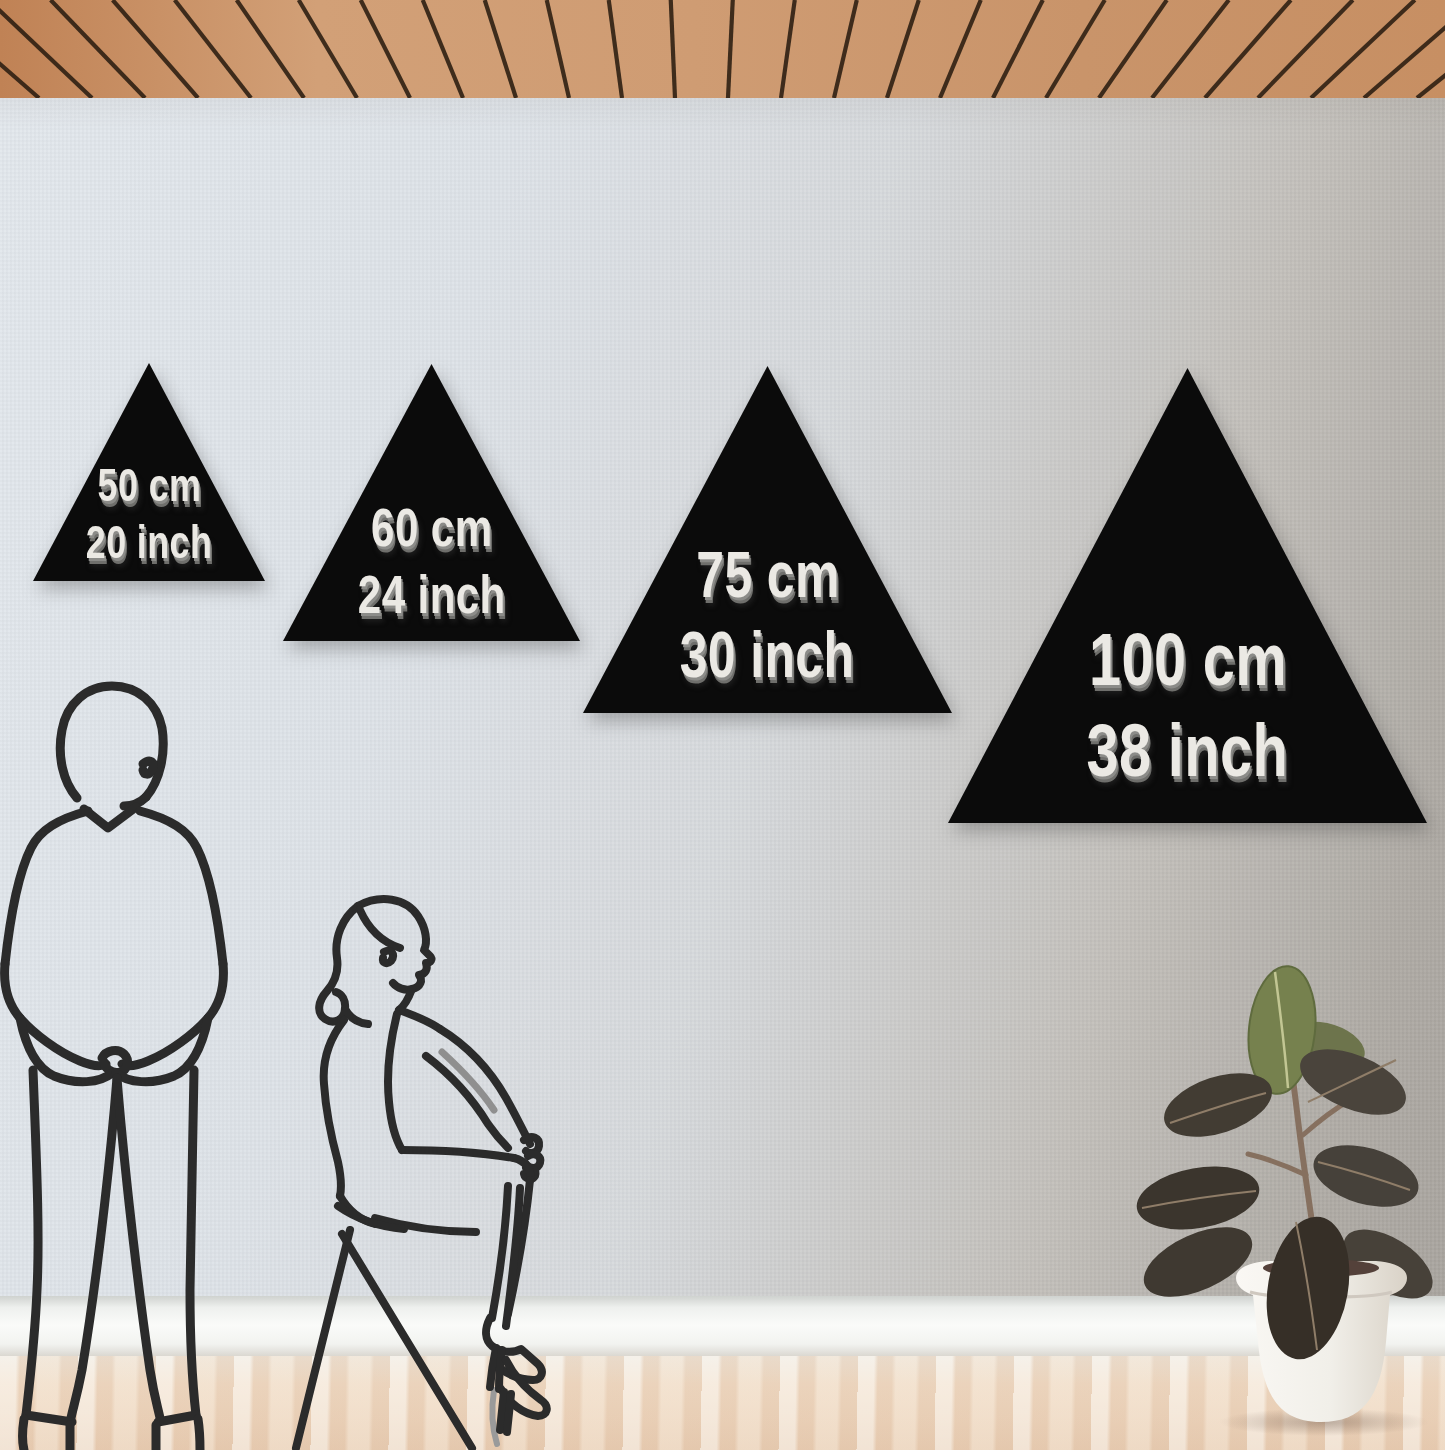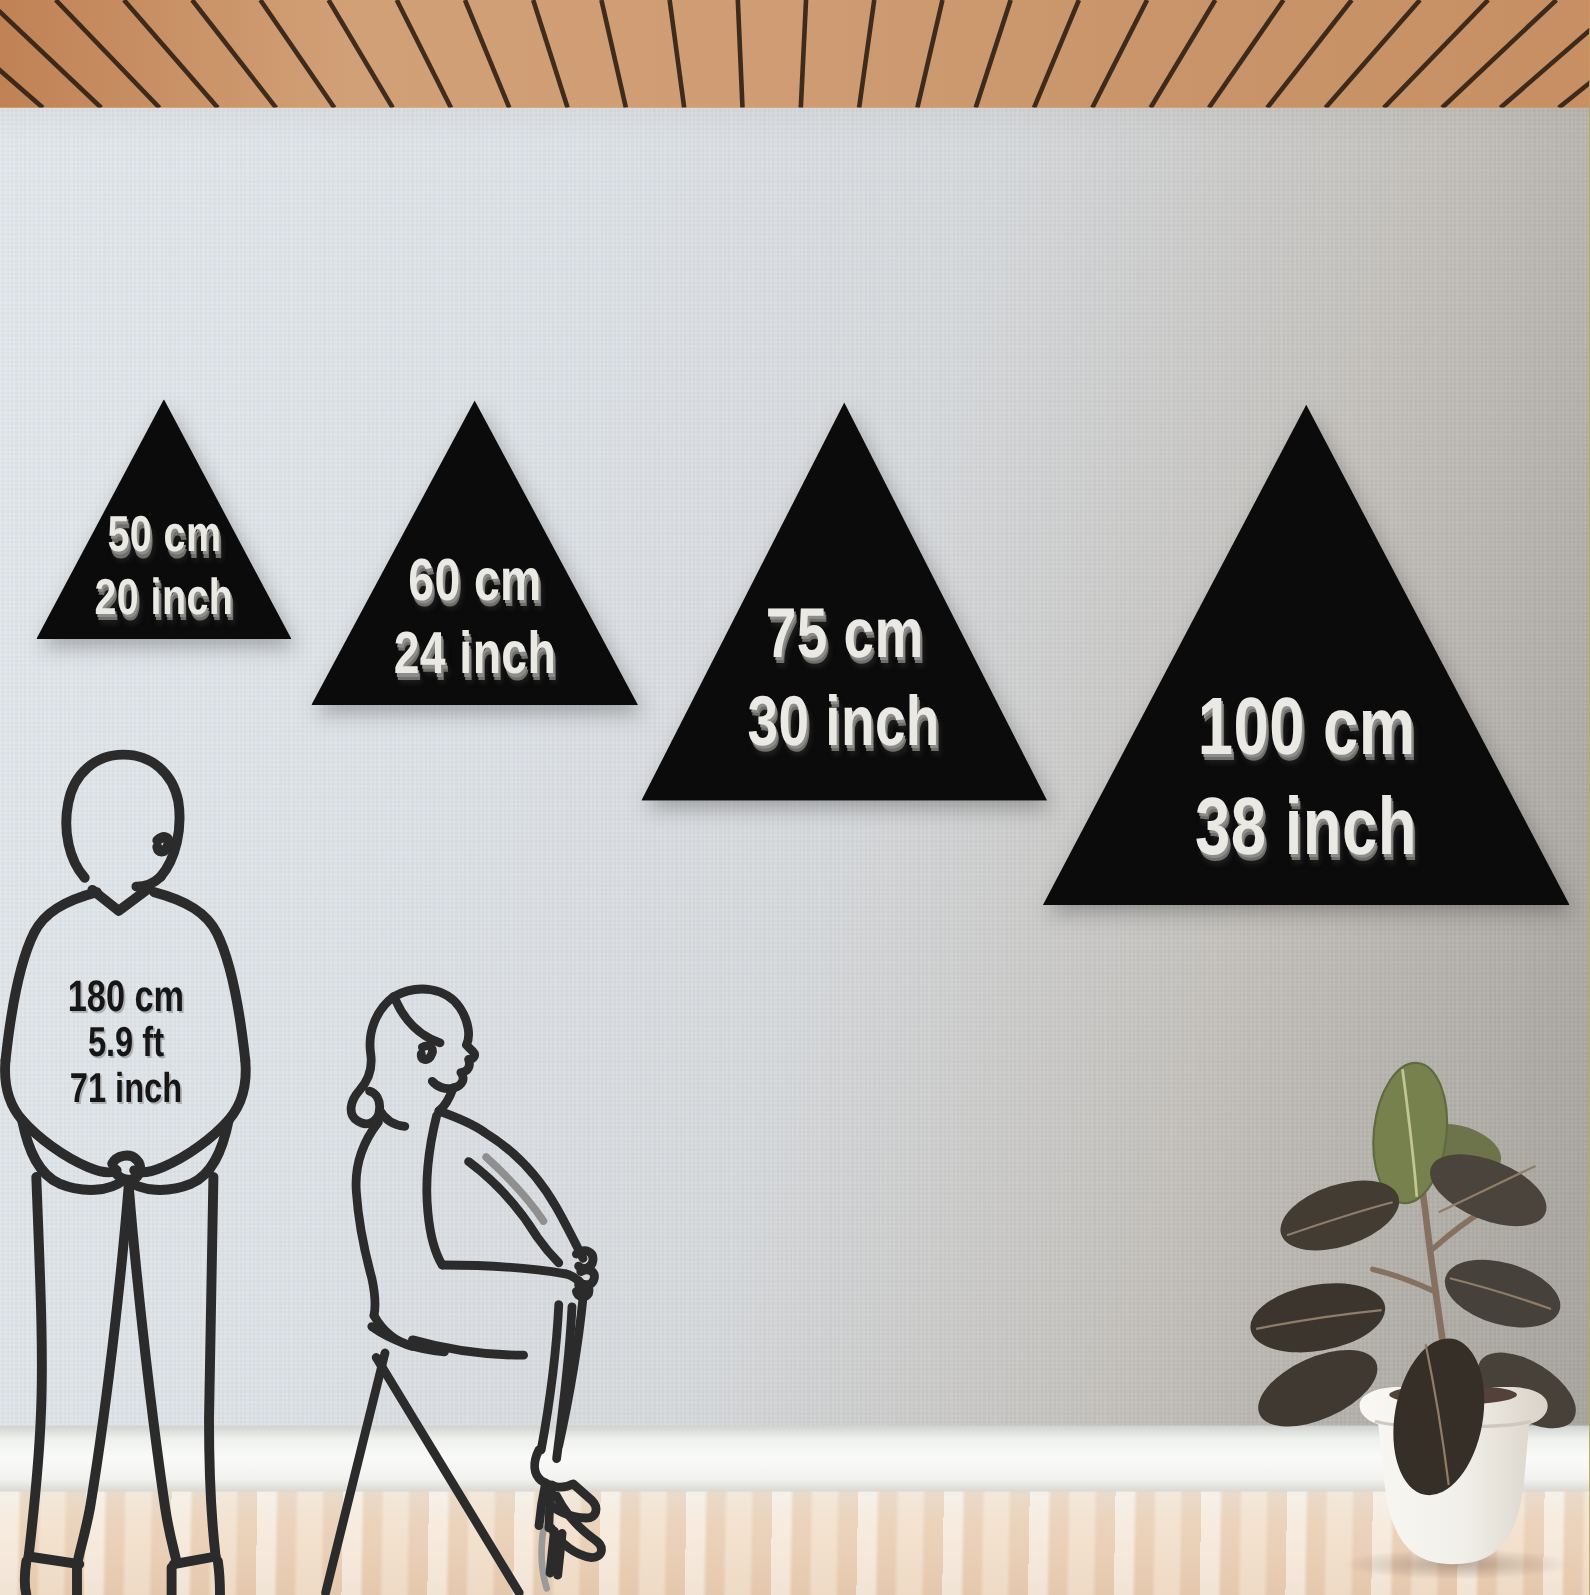--- a/index.html
+++ b/index.html
@@ -1,19 +1,19 @@
 <!DOCTYPE html>
 <html><head>
 <meta charset="utf-8">
 <style>
   html,body{margin:0;padding:0;background:#9a948d;}
   .scene{
     position:relative;width:1445px;height:1450px;overflow:hidden;
     font-family:"Liberation Sans","DejaVu Sans",sans-serif;
-    background:#eab308;
+    background:#bef264;
   }
   
   .ceiling{
     position:absolute;left:0;top:0;width:1445px;height:98px;
     background:linear-gradient(90deg,#c08255 0%,#d2a077 22%,#cf9c73 48%,#c9946a 75%,#c78f63 100%);
     box-shadow:0 3px 6px rgba(90,70,50,.35);
   }
   .ceiling svg{position:absolute;inset:0;width:100%;height:100%;}
   .wall{
     position:absolute;left:0;top:98px;width:1445px;height:1206px;
@@ -50,21 +50,21 @@
   .tri-line{
     display:block;font-weight:bold;color:#ebe9e4;white-space:nowrap;
     transform:scaleX(.78);letter-spacing:.5px;line-height:1.24;
     text-shadow:2px 3px 0 #8c8c89, 3px 6px 0 #6f6f6c, 5px 9px 6px rgba(45,45,45,.55);
   }
   .tri1{left:33px;top:363px;width:232px;height:208px;}
   .tri1 .tri-line{font-size:46px;} .tri1 .tri-shape{padding-bottom:10px;}
   .tri2{left:283px;top:364px;width:297px;height:264px;}
   .tri2 .tri-line{font-size:54px;} .tri2 .tri-shape{padding-bottom:13px;}
   .tri3{left:583px;top:366px;width:369px;height:329px;}
-  .tri3 .tri-line{font-size:64px;} .tri3 .tri-shape{padding-bottom:33px;}
+  .tri3 .tri-line{font-size:64px;} .tri3 .tri-shape{padding-bottom:18px;}
   .tri4{left:948px;top:368px;width:479px;height:429px;}
   .tri4 .tri-line{font-size:74px;} .tri4 .tri-shape{padding-bottom:26px;text-align:right;}
   
   .man{position:absolute;left:0;top:670px;width:260px;height:780px;z-index:3;}
   .woman{position:absolute;left:280px;top:890px;width:330px;height:560px;z-index:3;}
   .plant{position:absolute;left:1100px;top:950px;width:345px;height:500px;z-index:2;}
   .height-label{
     position:absolute;left:22px;top:884px;width:185px;z-index:4;text-align:center;
     color:#161616;font-weight:bold;
   }
@@ -176,25 +176,20 @@
 
       <path d="M 26,745 L 72,752"></path>
       <path d="M 24,749 C 22,762 22,772 24,780"></path>
       <path d="M 70,755 C 70,765 70,773 70,780"></path>
       <path d="M 196,745 L 158,752"></path>
       <path d="M 198,749 C 200,762 200,772 200,780"></path>
       <path d="M 156,755 C 156,765 156,773 156,780"></path>
     </g>
   </svg>
 
-  <div class="height-label">
-    <span class="hl-cm">180 cm</span>
-    <span class="hl-ft">5.9 ft</span>
-    <span class="hl-in">71 inch</span>
-  </div>
 
   <svg class="woman" viewBox="0 0 330 560">
     <path class="accent-gray" d="M 162,162 C 184,182 202,202 214,220"></path>
     <path class="shadow-gray" d="M 214,500 C 211,520 212,538 217,554"></path>
     <g class="figure-stroke-thin">
 
       <path d="M 78,16 C 100,4 126,8 138,26 C 146,38 148,52 144,60 L 150,66 C 153,69 151,73 146,73 C 148,79 146,84 139,85 C 143,90 141,97 132,99 C 125,101 117,98 113,93"></path>
 
       <path d="M 78,16 C 62,28 54,48 57,68 C 59,82 55,92 47,101 C 38,111 36,123 45,129 C 54,135 64,130 65,119 C 66,110 62,104 56,102"></path>
       <path d="M 65,119 C 70,128 78,133 88,134"></path>

